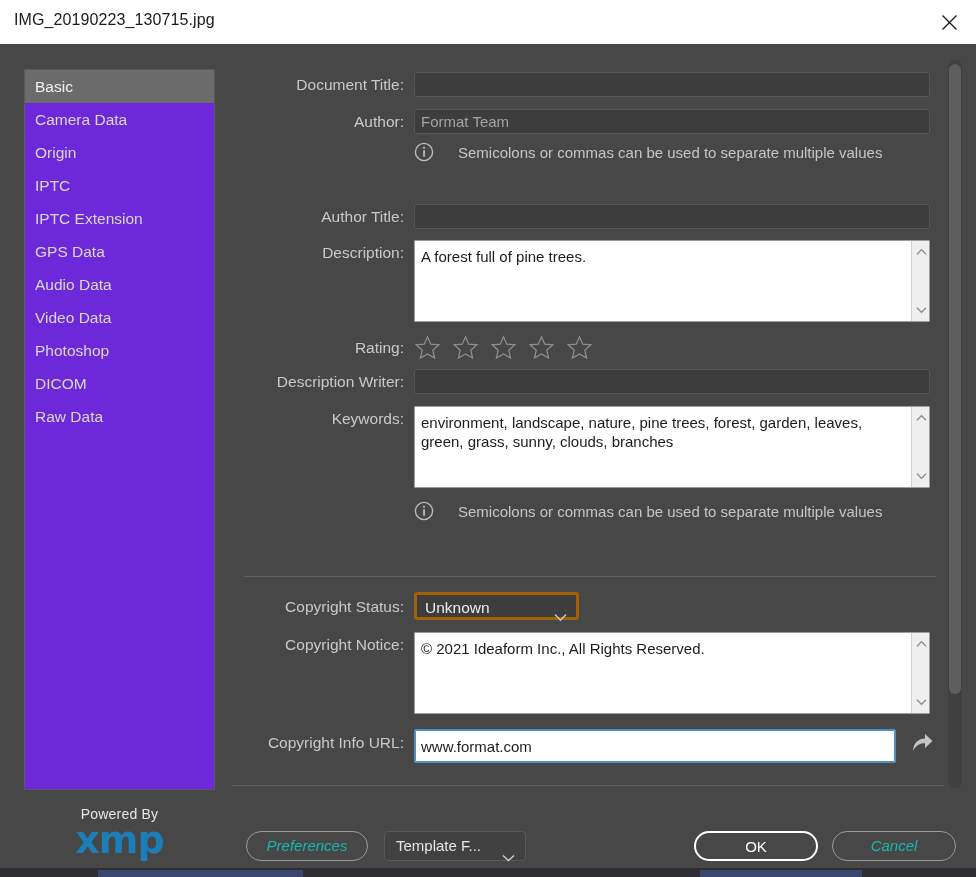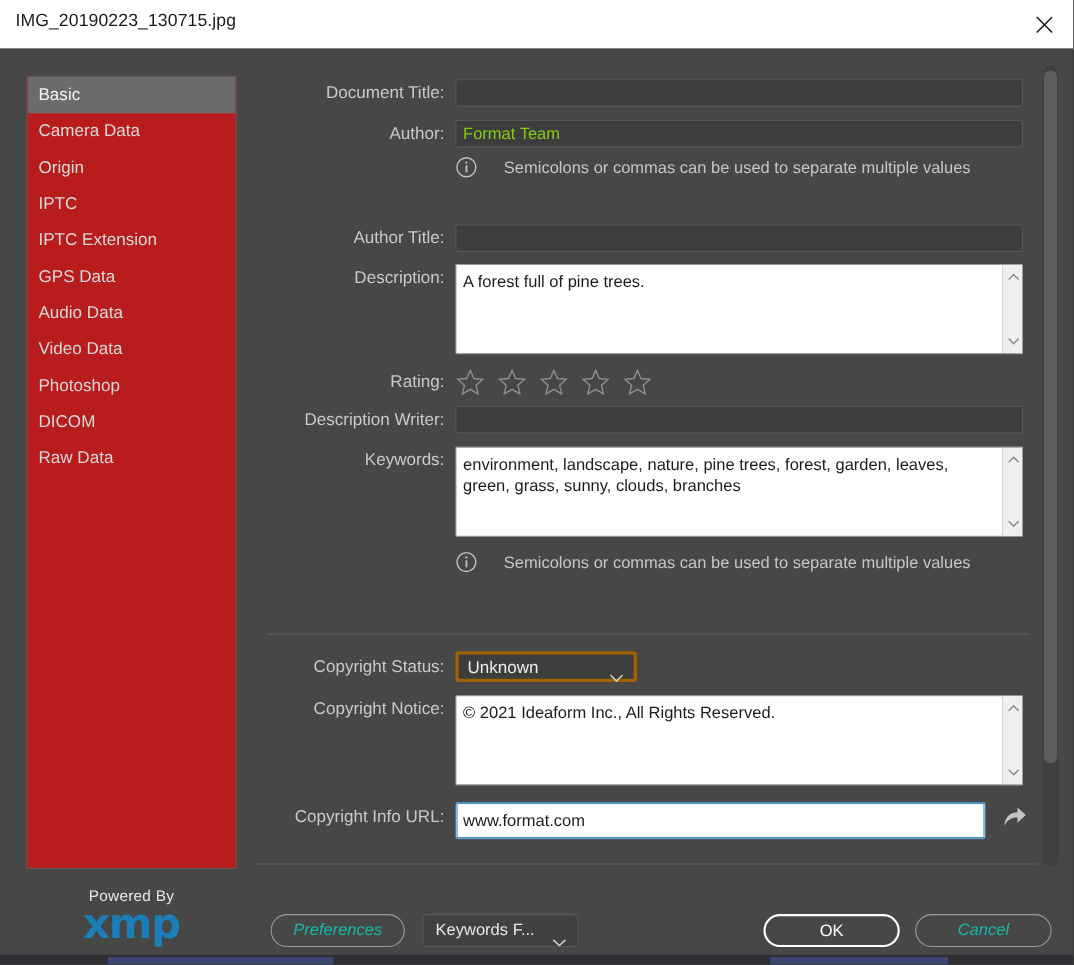--- a/index.html
+++ b/index.html
@@ -54,21 +54,21 @@
     left: 0; top: 44px;
     width: 976px; height: 833px;
     background: #474747;
   }
 
   
   .sidebar {
     position: absolute;
     left: 24px; top: 25px;
     width: 191px; height: 721px;
-    background: #b91c1c;
+    background: #6d28d9;
     border: 1px solid #5a5a5a;
     box-sizing: border-box;
     overflow: hidden;
   }
   .side-item {
     height: 33px;
     line-height: 33px;
     padding-left: 10px;
     font-size: 15.5px;
     color: #d9d9d9;
@@ -125,21 +125,21 @@
 
   .inp {
     position: absolute;
     left: 182px;
     width: 516px;
     height: 25px;
     box-sizing: border-box;
     background: #3d3d3d;
     border: 1px solid #565656;
     border-radius: 2px;
-    color: #84cc16;
+    color: #a3a3a3;
     font-family: "Liberation Sans", sans-serif;
     font-size: 15px;
     padding: 0 6px;
     outline: none;
   }
   .inp::placeholder { color: #8c8c8c; }
 
   .ta-wrap {
     position: absolute;
     left: 182px;
@@ -522,21 +522,21 @@
 
     <div class="main-sb">
       <div class="main-sb-thumb"></div>
     </div>
 
     <div class="footer-div"></div>
 
     <div class="btn dim" style="left:246px; top:787px; width:122px;">Preferences</div>
 
     <div class="tpl-btn" style="left:384px; top:787px; width:142px;">
-      <span>Keywords F...</span>
+      <span>Template F...</span>
       <span class="chev">
         <svg width="13" height="8" viewBox="0 0 13 8">
           <polyline points="1,1.4 6.5,6.6 12,1.4" fill="none" stroke="#cfcfcf" stroke-width="1.4"></polyline>
         </svg>
       </span>
     </div>
 
     <div class="btn primary" style="left:694px; top:787px; width:124px;">OK</div>
 
     <div class="btn dim" style="left:832px; top:787px; width:124px;">Cancel</div>

